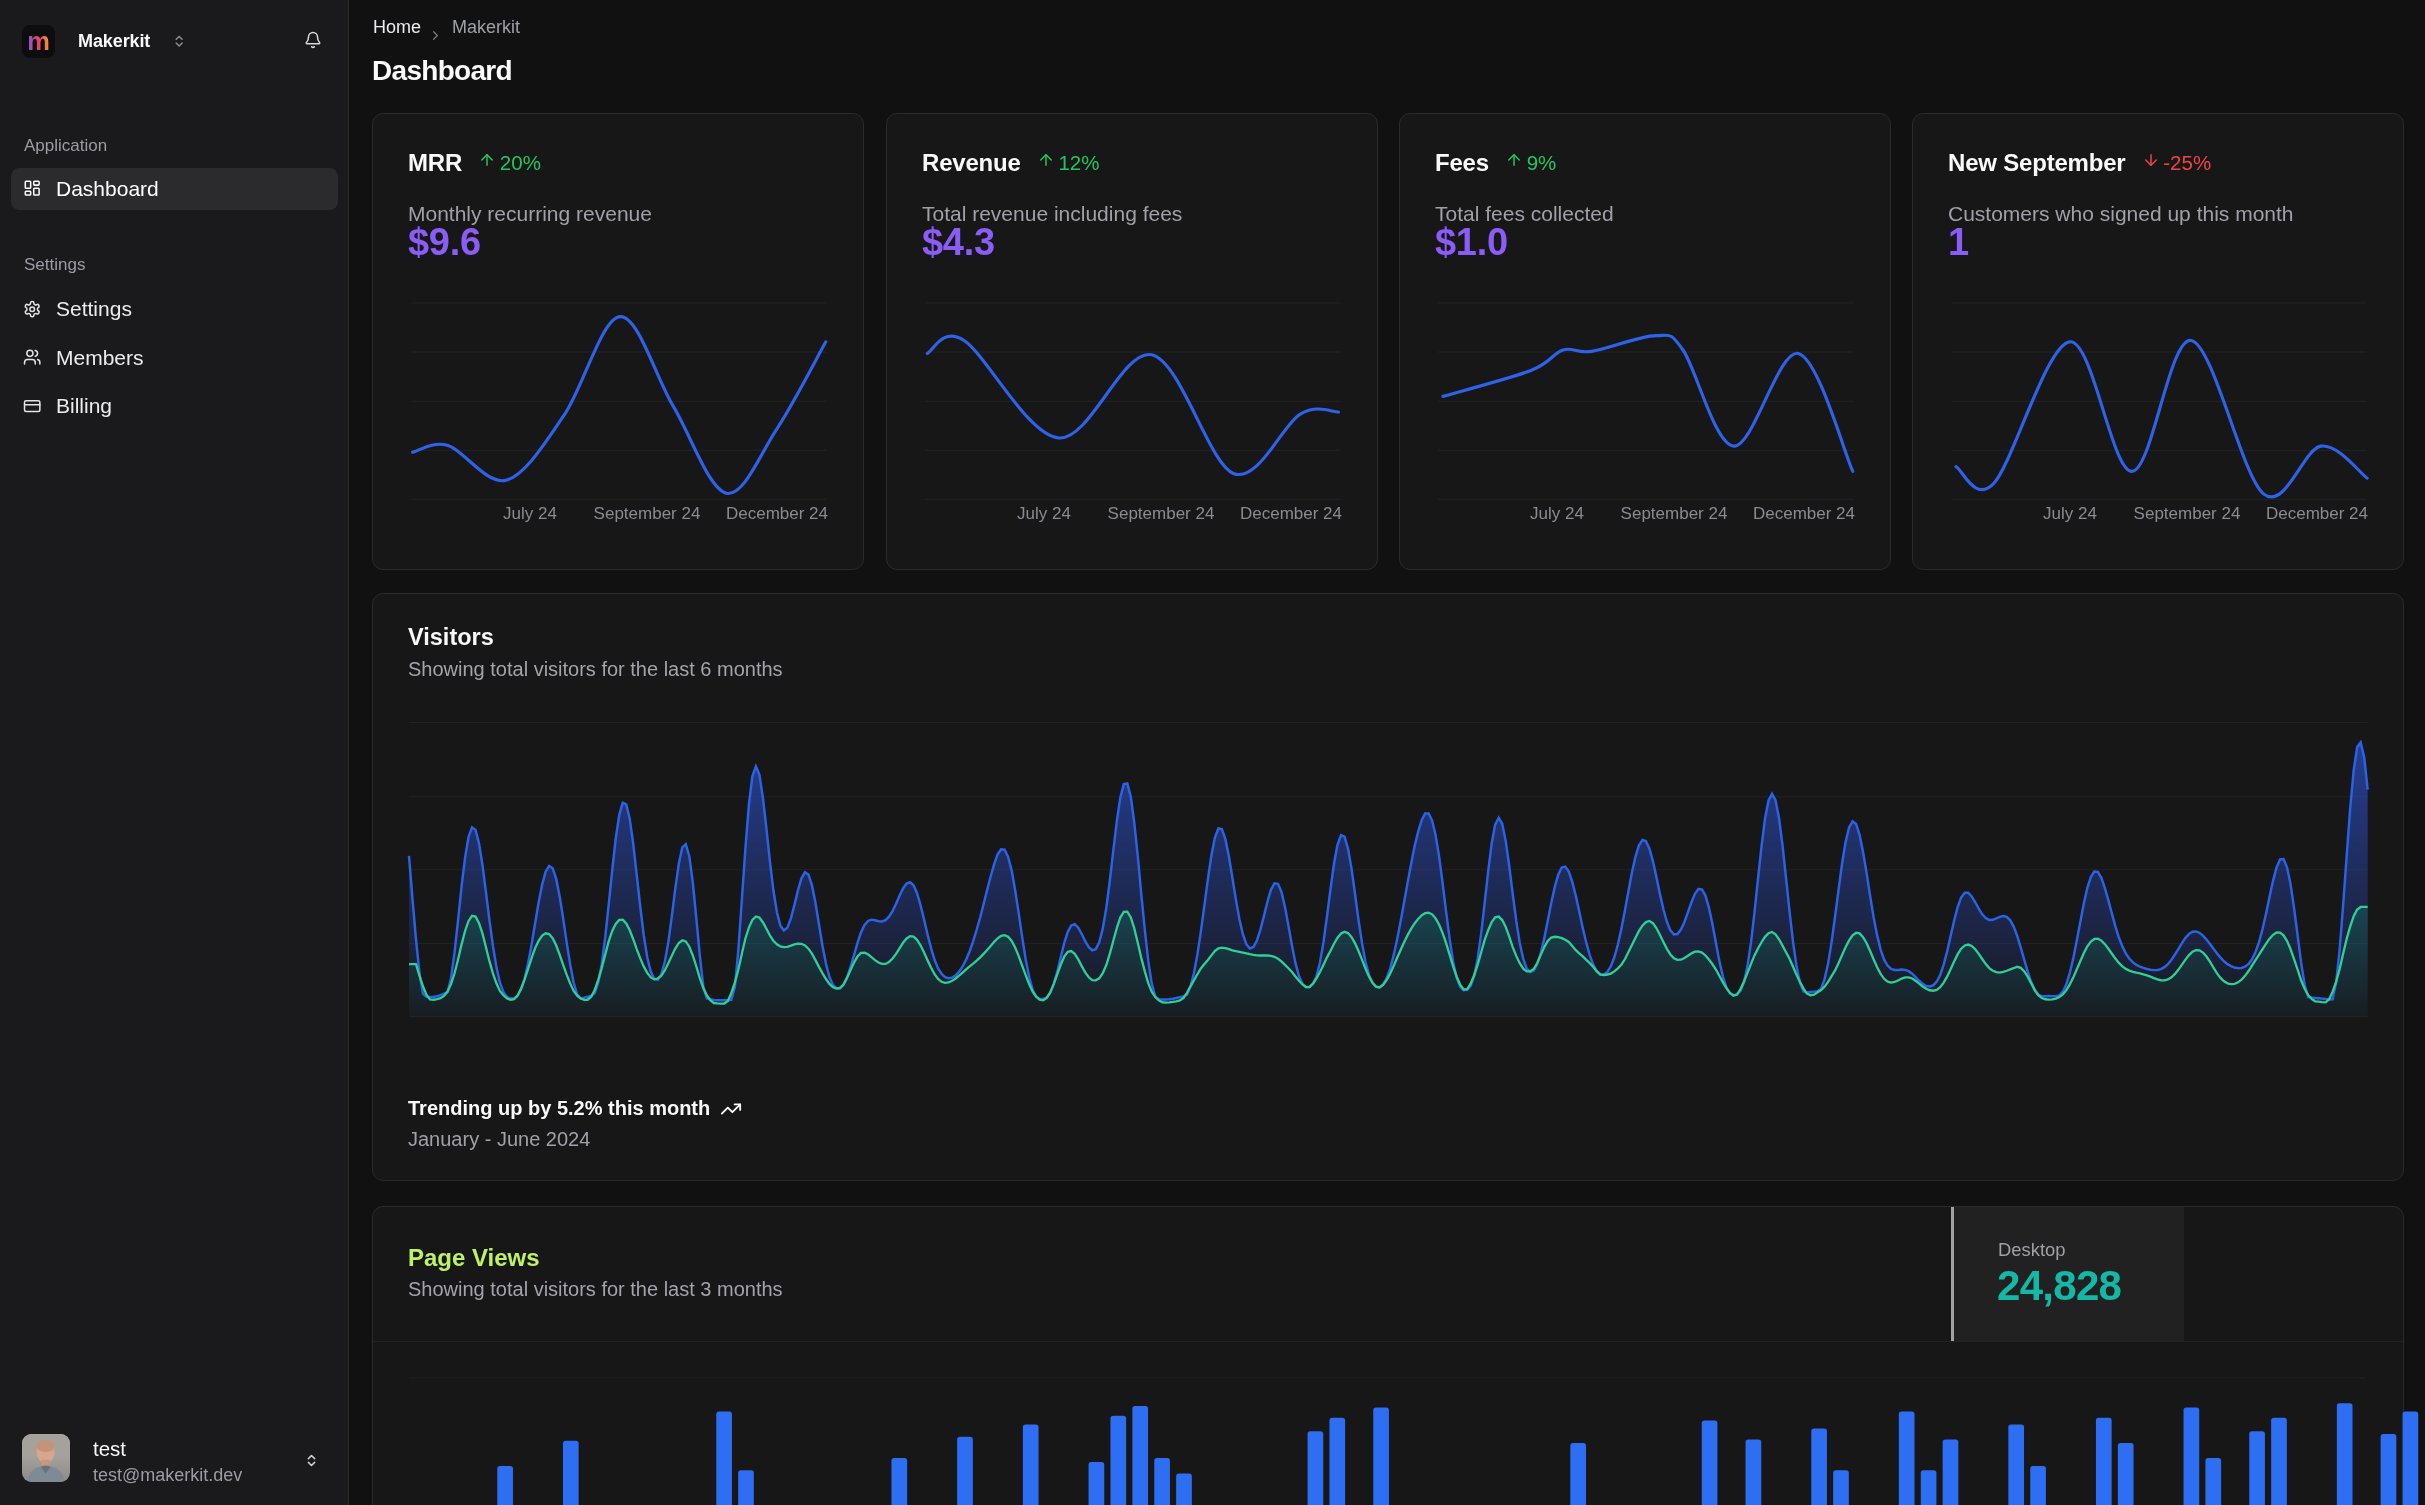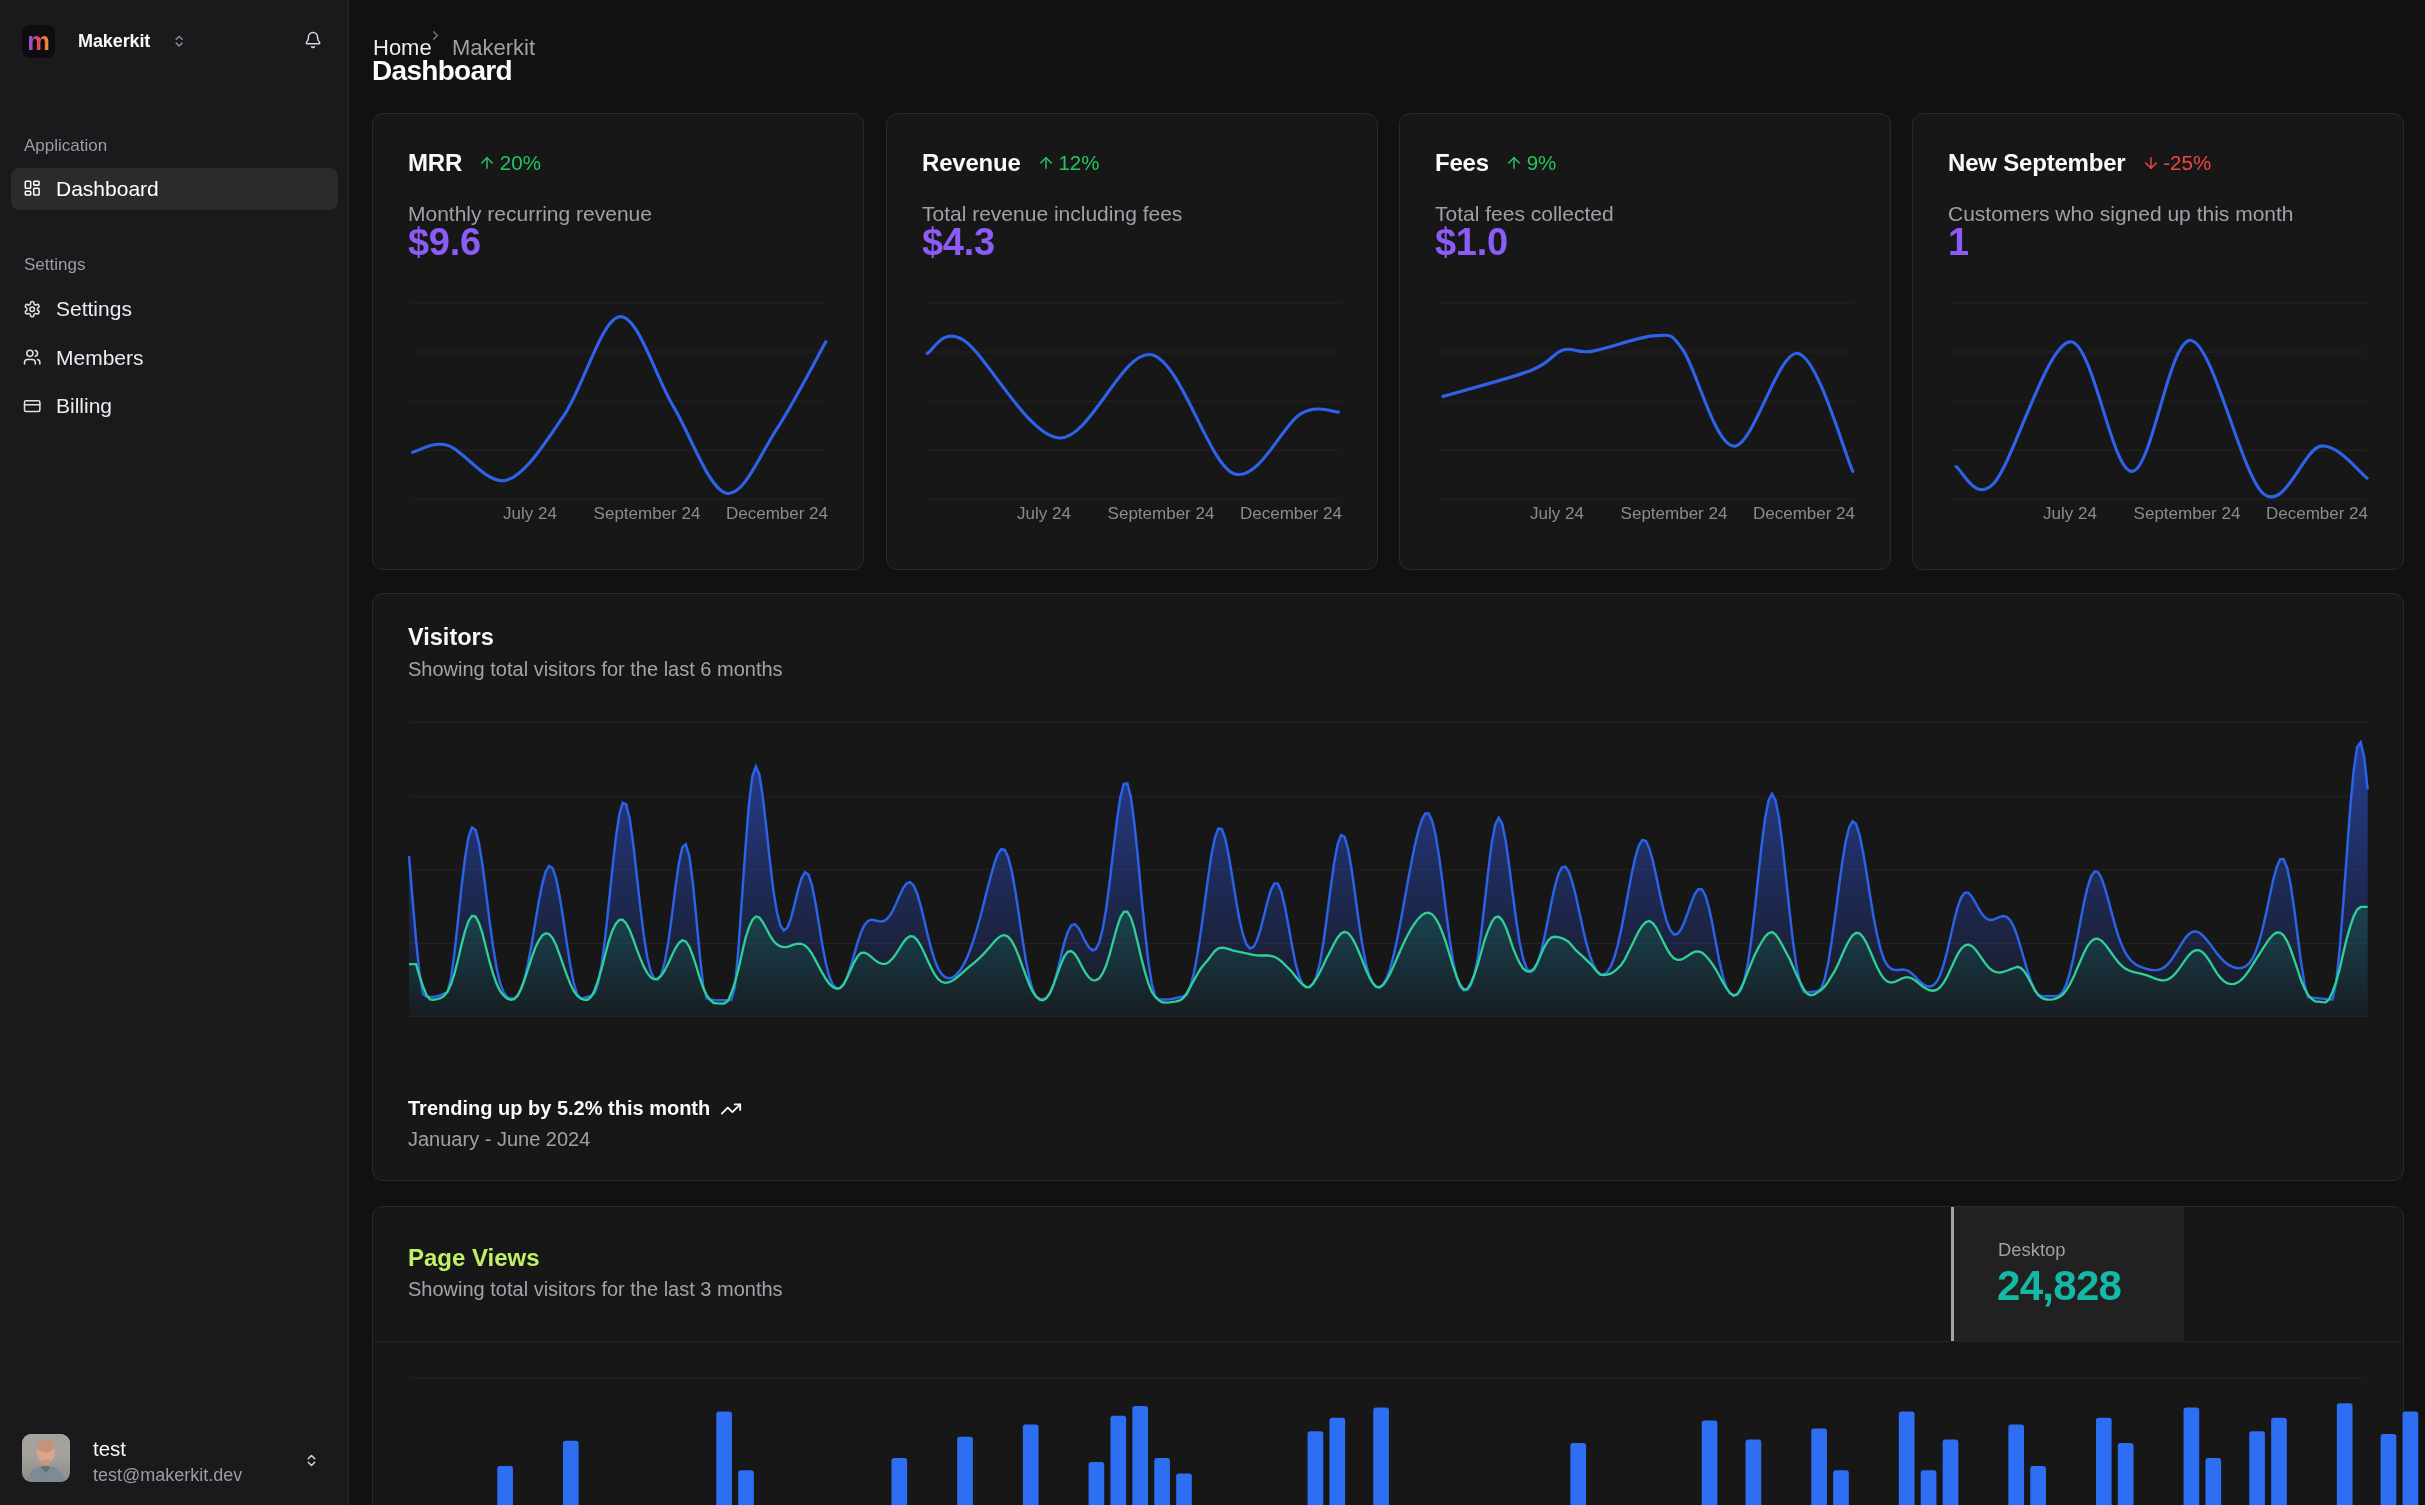--- a/index.html
+++ b/index.html
@@ -7,25 +7,25 @@
 aside { position:absolute; left:0; top:0; width:349px; height:1505px; background:#1a1a1c;
   border-right:0.7px solid #2a2a2d; }
 .logo { position:absolute; left:22px; top:25px; }
 .brand { position:absolute; left:78px; top:31px; font-size:18px; font-weight:700; color:#fafafa; letter-spacing:-0.1px; }
 .navlabel { position:absolute; left:24px; font-size:17px; color:#9c9ca4; }
 .navactive { position:absolute; left:11px; top:168px; width:327px; height:42px; background:#2b2b2e; border-radius:8.2px; }
 .navicon { position:absolute; left:23px; }
 .navtext { position:absolute; left:56px; font-size:21px; font-weight:500; color:#ececf0; }
 .uname { position:absolute; left:93px; top:1437px; font-size:20.5px; color:#fafafa; }
 .umail { position:absolute; left:93px; top:1465px; font-size:18px; color:#9c9ca4; }
-.crumb { position:absolute; top:35px; font-size:22px; }
+.crumb { position:absolute; top:17px; font-size:18px; }
 h1 { position:absolute; left:372px; top:55px; font-size:28px; font-weight:700; color:#fbfbfc; letter-spacing:-0.7px; }
 .card { position:absolute; background:#171718; border:1px solid #2a2a2d; border-radius:11px; overflow:hidden; }
 .ctitle { position:absolute; left:35px; top:35px; display:flex; align-items:center; font-size:24px; font-weight:700; letter-spacing:-0.2px; color:#fafafa; white-space:nowrap; }
-.ctitle > .badge { display:inline-flex; align-items:center; margin-left:16.4px; font-size:20.5px; font-weight:500; gap:3.4px; letter-spacing:0; }
+.ctitle > .badge { display:inline-flex; align-items:flex-start; margin-left:16.4px; font-size:20.5px; font-weight:500; gap:3.4px; letter-spacing:0; }
 .csub { position:absolute; left:35px; top:72px; font-size:21px; color:#a0a0a8; white-space:nowrap;margin-top:16px; }
 .cval { position:absolute; left:35px; top:107px; font-size:38px; font-weight:700; color:#8b5cf6; letter-spacing:-0.3px; }
 .xl { position:absolute; top:390px; transform:translateX(-50%); font-size:17px; color:#8a8a92; white-space:nowrap; }
 .vtitle { position:absolute; left:35px; top:30px; font-size:23.5px; font-weight:700; color:#fafafa; }
 .vsub { position:absolute; left:35px; top:64px; font-size:20px; color:#a3a3ab; }
 .trend { position:absolute; left:35px; top:503px; font-size:20px; font-weight:600; color:#fafafa; display:flex; align-items:flex-end; }
 .trendsub { position:absolute; left:35px; top:534px; font-size:20px; color:#a0a0a8; }
 .pvheadline { position:absolute; left:0; top:134px; width:100%; height:1px; background:#232327; }
 .pvtitle { position:absolute; left:35px; top:37px; font-size:24px; font-weight:700; color:#bef264; }
 .pvsub { position:absolute; left:35px; top:71px; font-size:20px; color:#a3a3ab; }

